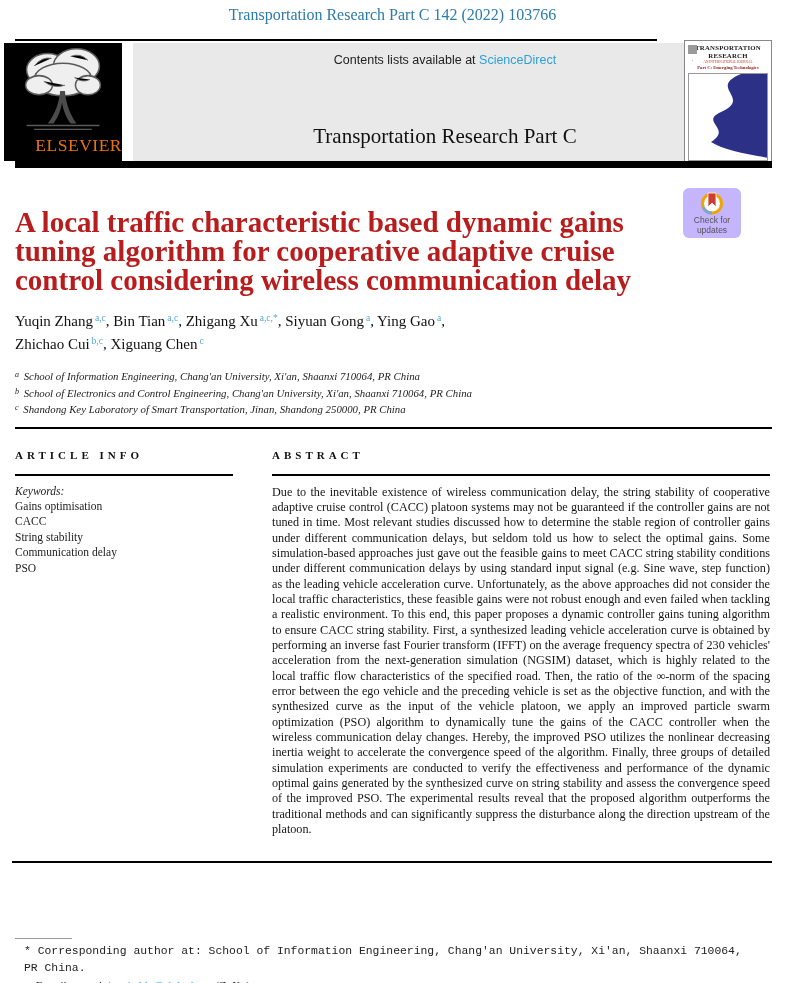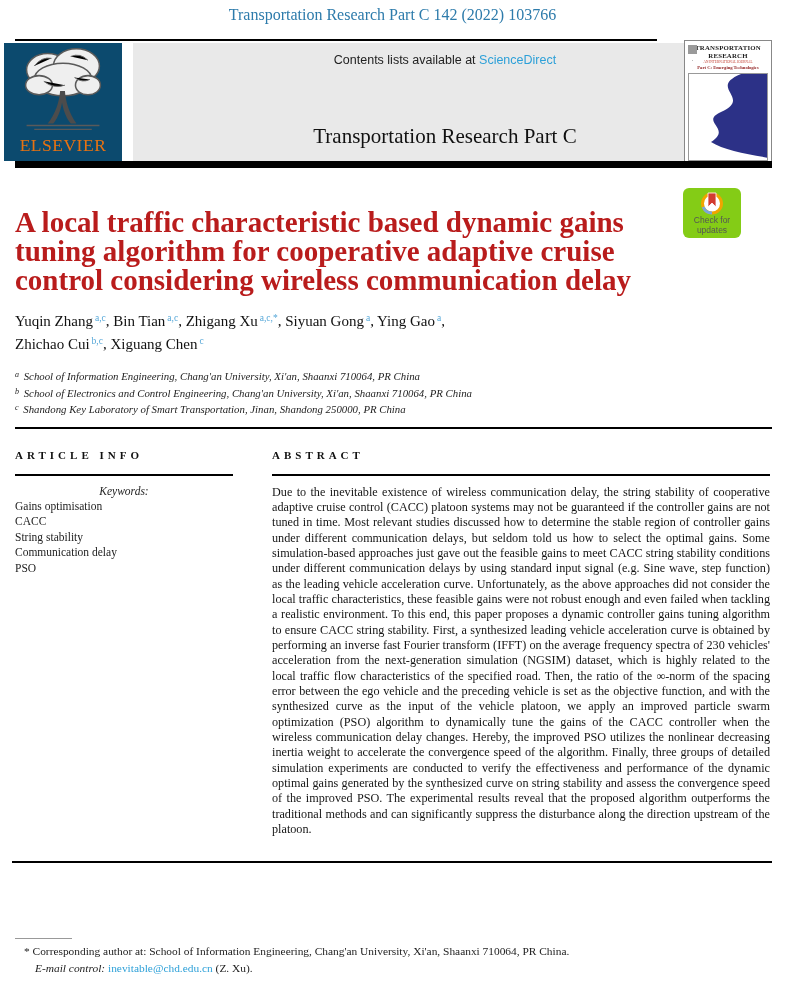--- a/index.html
+++ b/index.html
@@ -5,21 +5,21 @@
   html,body{margin:0;padding:0;background:#fff;}
   .page{position:relative;width:785px;height:983px;background:#fff;
         font-family:"Liberation Serif",serif;color:#1a1a1a;overflow:hidden;}
 
   
   .citation{position:absolute;top:6px;left:0;right:0;text-align:center;
             font-size:16px;color:#2d7bab;}
 
   
   .top-rule{position:absolute;left:15px;top:39px;width:642px;height:2px;background:#000;}
-  .logo-block{position:absolute;left:4px;top:43px;width:118px;height:118px;background:#0c4a6e;text-align:center;}
+  .logo-block{position:absolute;left:4px;top:43px;width:118px;height:118px;background:#000000;text-align:right;}
   .elsevier-word{font-size:17.5px;color:#e87211;letter-spacing:.5px;margin-top:-2px;}
   .gray-box{position:absolute;left:133px;top:43px;width:624px;height:118px;background:#e9e9e9;
             display:flex;flex-direction:column;align-items:center;justify-content:space-between;
             padding:10px 0 12px 0;box-sizing:border-box;}
   .contents-line,.homepage-line{font-family:"Liberation Sans",sans-serif;font-size:12.5px;color:#222;}
   .link{color:#2da0d8;text-decoration:none;cursor:pointer;}
   .journal-title{font-size:21px;color:#111;}
 
   .cover{position:absolute;left:684px;top:40px;width:88px;height:127px;border:1px solid #888;
          background:#fff;box-sizing:border-box;padding:3px 3px 2px 3px;}
@@ -27,47 +27,47 @@
   .cover-mark{position:absolute;left:0;top:1px;width:9px;height:9px;background:#9a9a9a;
               box-shadow:0 11px 0 -4px #bbb;}
   .cover-t1{font-size:6.8px;letter-spacing:.2px;color:#222;line-height:7.5px;font-weight:bold;}
   .cover-t2{font-size:3.4px;color:#c0392b;margin-top:1px;}
   .cover-t3{font-size:4.6px;color:#8e1b1b;font-weight:bold;margin-top:1px;}
   .cover-art{margin-top:3px;border:.5px solid #999;height:86px;overflow:hidden;}
 
   .thick-bar{position:absolute;left:15px;top:161px;width:757px;height:7px;background:#000;}
 
   
-  .check-badge{position:absolute;left:683px;top:188px;width:58px;height:50px;background:#84cc16;
+  .check-badge{position:absolute;left:683px;top:188px;width:58px;height:50px;background:#c4b5fd;
                border-radius:6px;text-align:center;padding-top:3px;box-sizing:border-box;cursor:pointer;}
   .check-text{font-family:"Liberation Sans",sans-serif;font-size:8.5px;line-height:9.5px;color:#555;}
 
   
   .title{position:absolute;left:15px;top:208px;width:652px;font-size:29px;line-height:29px;color:#b91c1c;font-weight:bold;}
   .authors{position:absolute;left:15px;top:311px;width:645px;font-size:15px;line-height:21px;color:#111;}
   .authors .asup{color:#55a7d8;font-size:9.5px;position:relative;top:-5px;margin-left:2px;}
   .affiliations{position:absolute;left:15px;top:369px;width:700px;font-size:10.8px;font-style:italic;
                 line-height:15.5px;color:#222;}
   .affiliations .fsup{font-size:8px;position:relative;top:-3px;margin-right:2px;}
 
   
   .rule-a{position:absolute;left:15px;top:427px;width:757px;height:2px;background:#000;}
   .rule-b{position:absolute;left:12px;top:861px;width:760px;height:2px;background:#000;}
   .info-col{position:absolute;left:15px;top:449px;width:218px;}
   .abs-col{position:absolute;left:272px;top:449px;width:498px;}
   .col-heading{font-size:11px;font-weight:bold;letter-spacing:4px;color:#111;}
   .col-rule{height:1.5px;background:#000;margin-top:13px;}
   .keywords{margin-top:8px;font-size:11.5px;line-height:15.4px;color:#222;}
-  .kw-label{font-style:italic;text-align:center;}
+  .kw-label{font-style:italic;}
   .abstract-text{margin-top:9px;font-size:12.2px;line-height:15.35px;text-align:justify;color:#151515;}
 
   
   .footnote-rule{position:absolute;left:15px;top:938px;width:57px;height:1px;background:#999;}
   .footnote{position:absolute;left:15px;top:943px;width:745px;font-size:11.4px;line-height:17px;color:#222;}
-  .fn-line1{padding-left:9px;}
+  .fn-line1{padding-left:9px;font-family:Liberation Mono, monospace;}
   .fn-line2{padding-left:20px;}
   .em-label{font-style:italic;}
   svg{display:block;margin:0 auto;}
 </style>
 </head>
 <body>
 
 <div class="page">
 
   <div class="citation">Transportation Research Part C 142 (2022) 103766</div>

